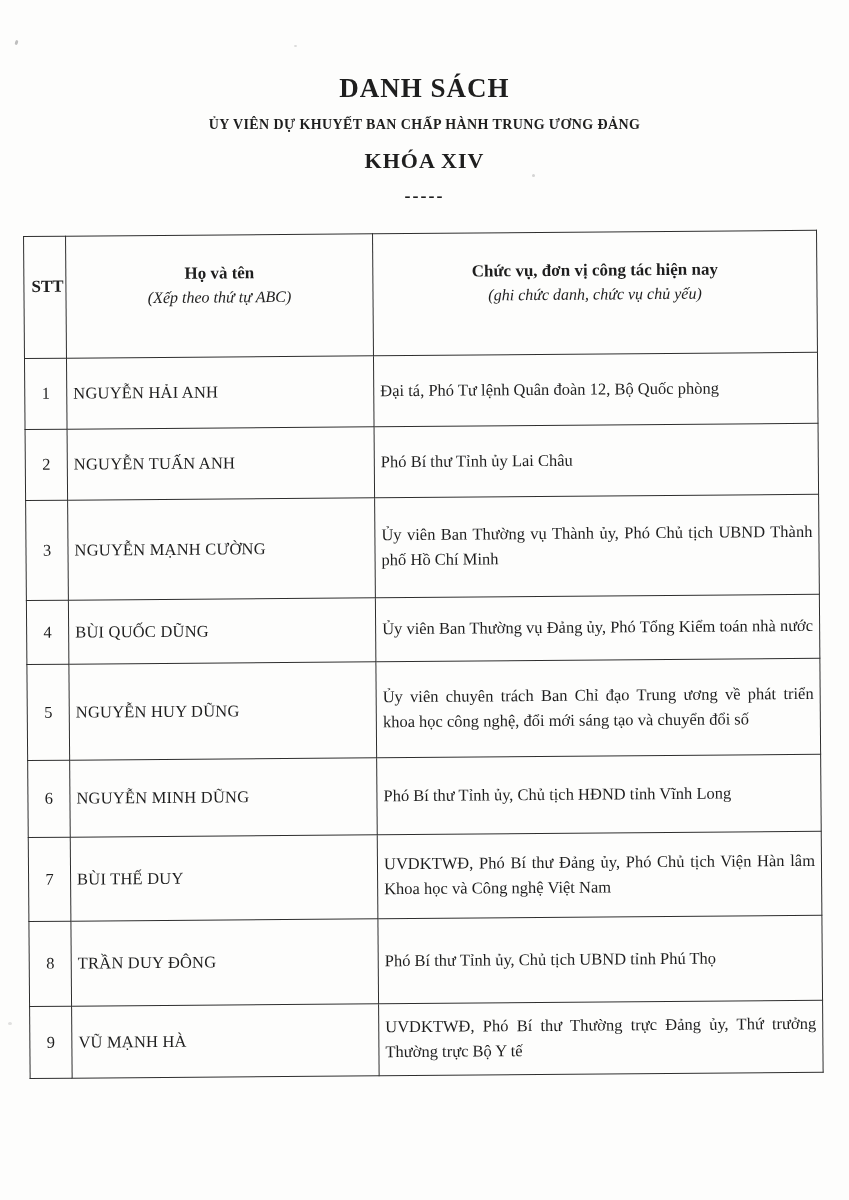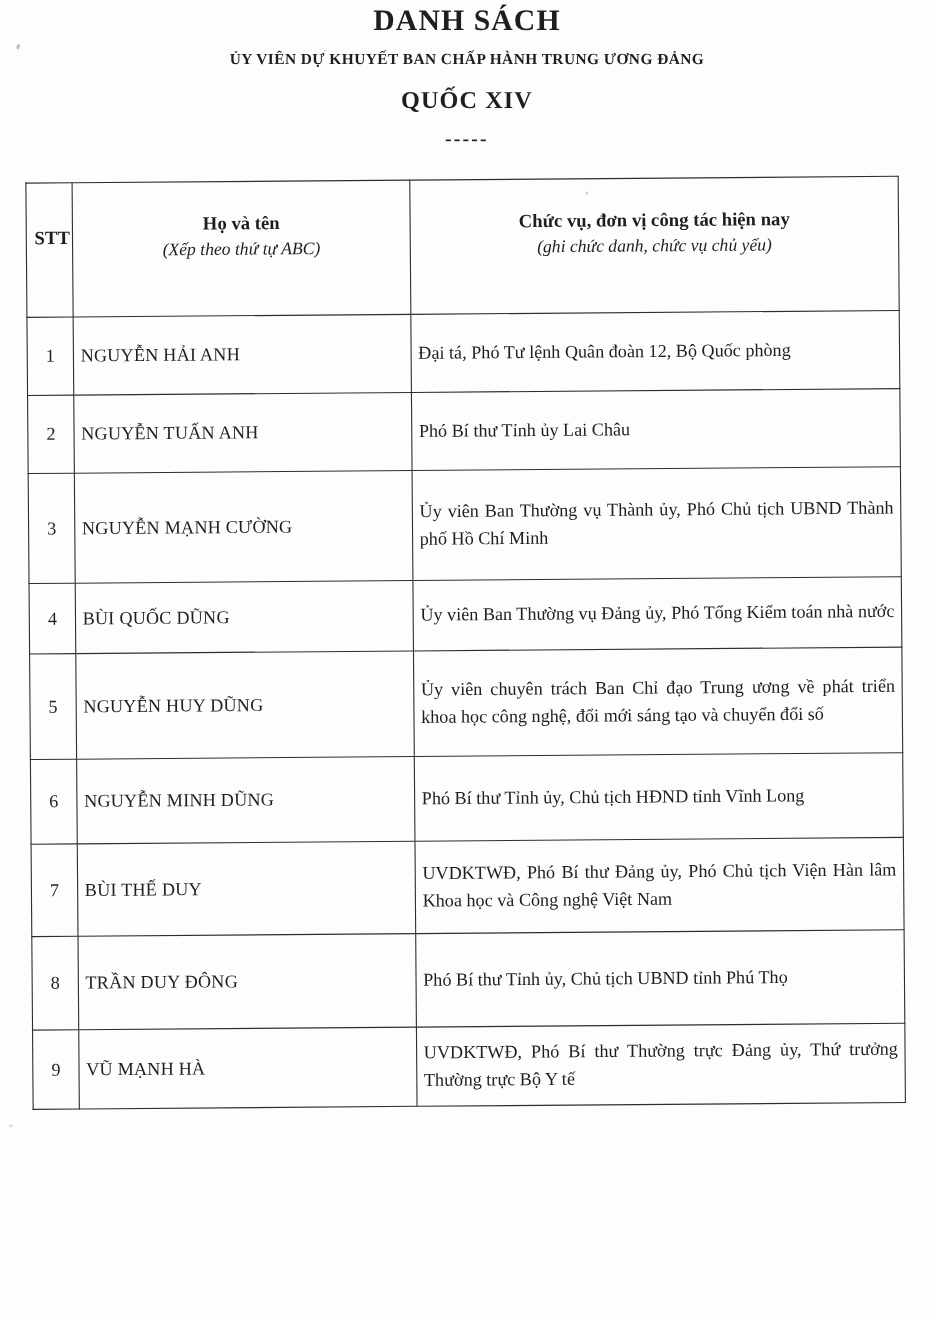--- a/index.html
+++ b/index.html
@@ -20,21 +20,21 @@
     width:849px;height:1200px;
     filter:blur(0.22px);
   }
   
   .speck{position:absolute;background:#8a8a8a;border-radius:50%;opacity:.55;}
   .speck.s1{left:15px;top:40px;width:3px;height:5px;transform:rotate(20deg);}
   .speck.s2{left:294px;top:45px;width:3px;height:2px;opacity:.3;}
   .speck.s3{left:532px;top:174px;width:3px;height:3px;opacity:.35;}
   .speck.s4{left:8px;top:1022px;width:4px;height:3px;opacity:.25;}
 
-  .doc-header{text-align:center;}
+  .doc-header{padding-top:70px;text-align:center;}
   .title{
     font-size:27px;font-weight:bold;line-height:36px;letter-spacing:1px;
   }
   .subtitle{
     font-size:14px;font-weight:bold;line-height:38px;letter-spacing:.4px;
   }
   .term{
     font-size:22px;font-weight:bold;line-height:34px;letter-spacing:1px;
   }
   .separator{
@@ -79,21 +79,21 @@
 <div class="page">
 
   <span class="speck s1"></span>
   <span class="speck s2"></span>
   <span class="speck s3"></span>
   <span class="speck s4"></span>
 
   <header class="doc-header">
     <div class="title">DANH SÁCH</div>
     <div class="subtitle">ỦY VIÊN DỰ KHUYẾT BAN CHẤP HÀNH TRUNG ƯƠNG ĐẢNG</div>
-    <div class="term">QUỐC XIV</div>
+    <div class="term">KHÓA XIV</div>
     <div class="separator">-----</div>
   </header>
 
   <table class="members">
     <colgroup>
         <col class="c-stt">
         <col class="c-name">
         <col class="c-pos">
       </colgroup>
     <thead>

